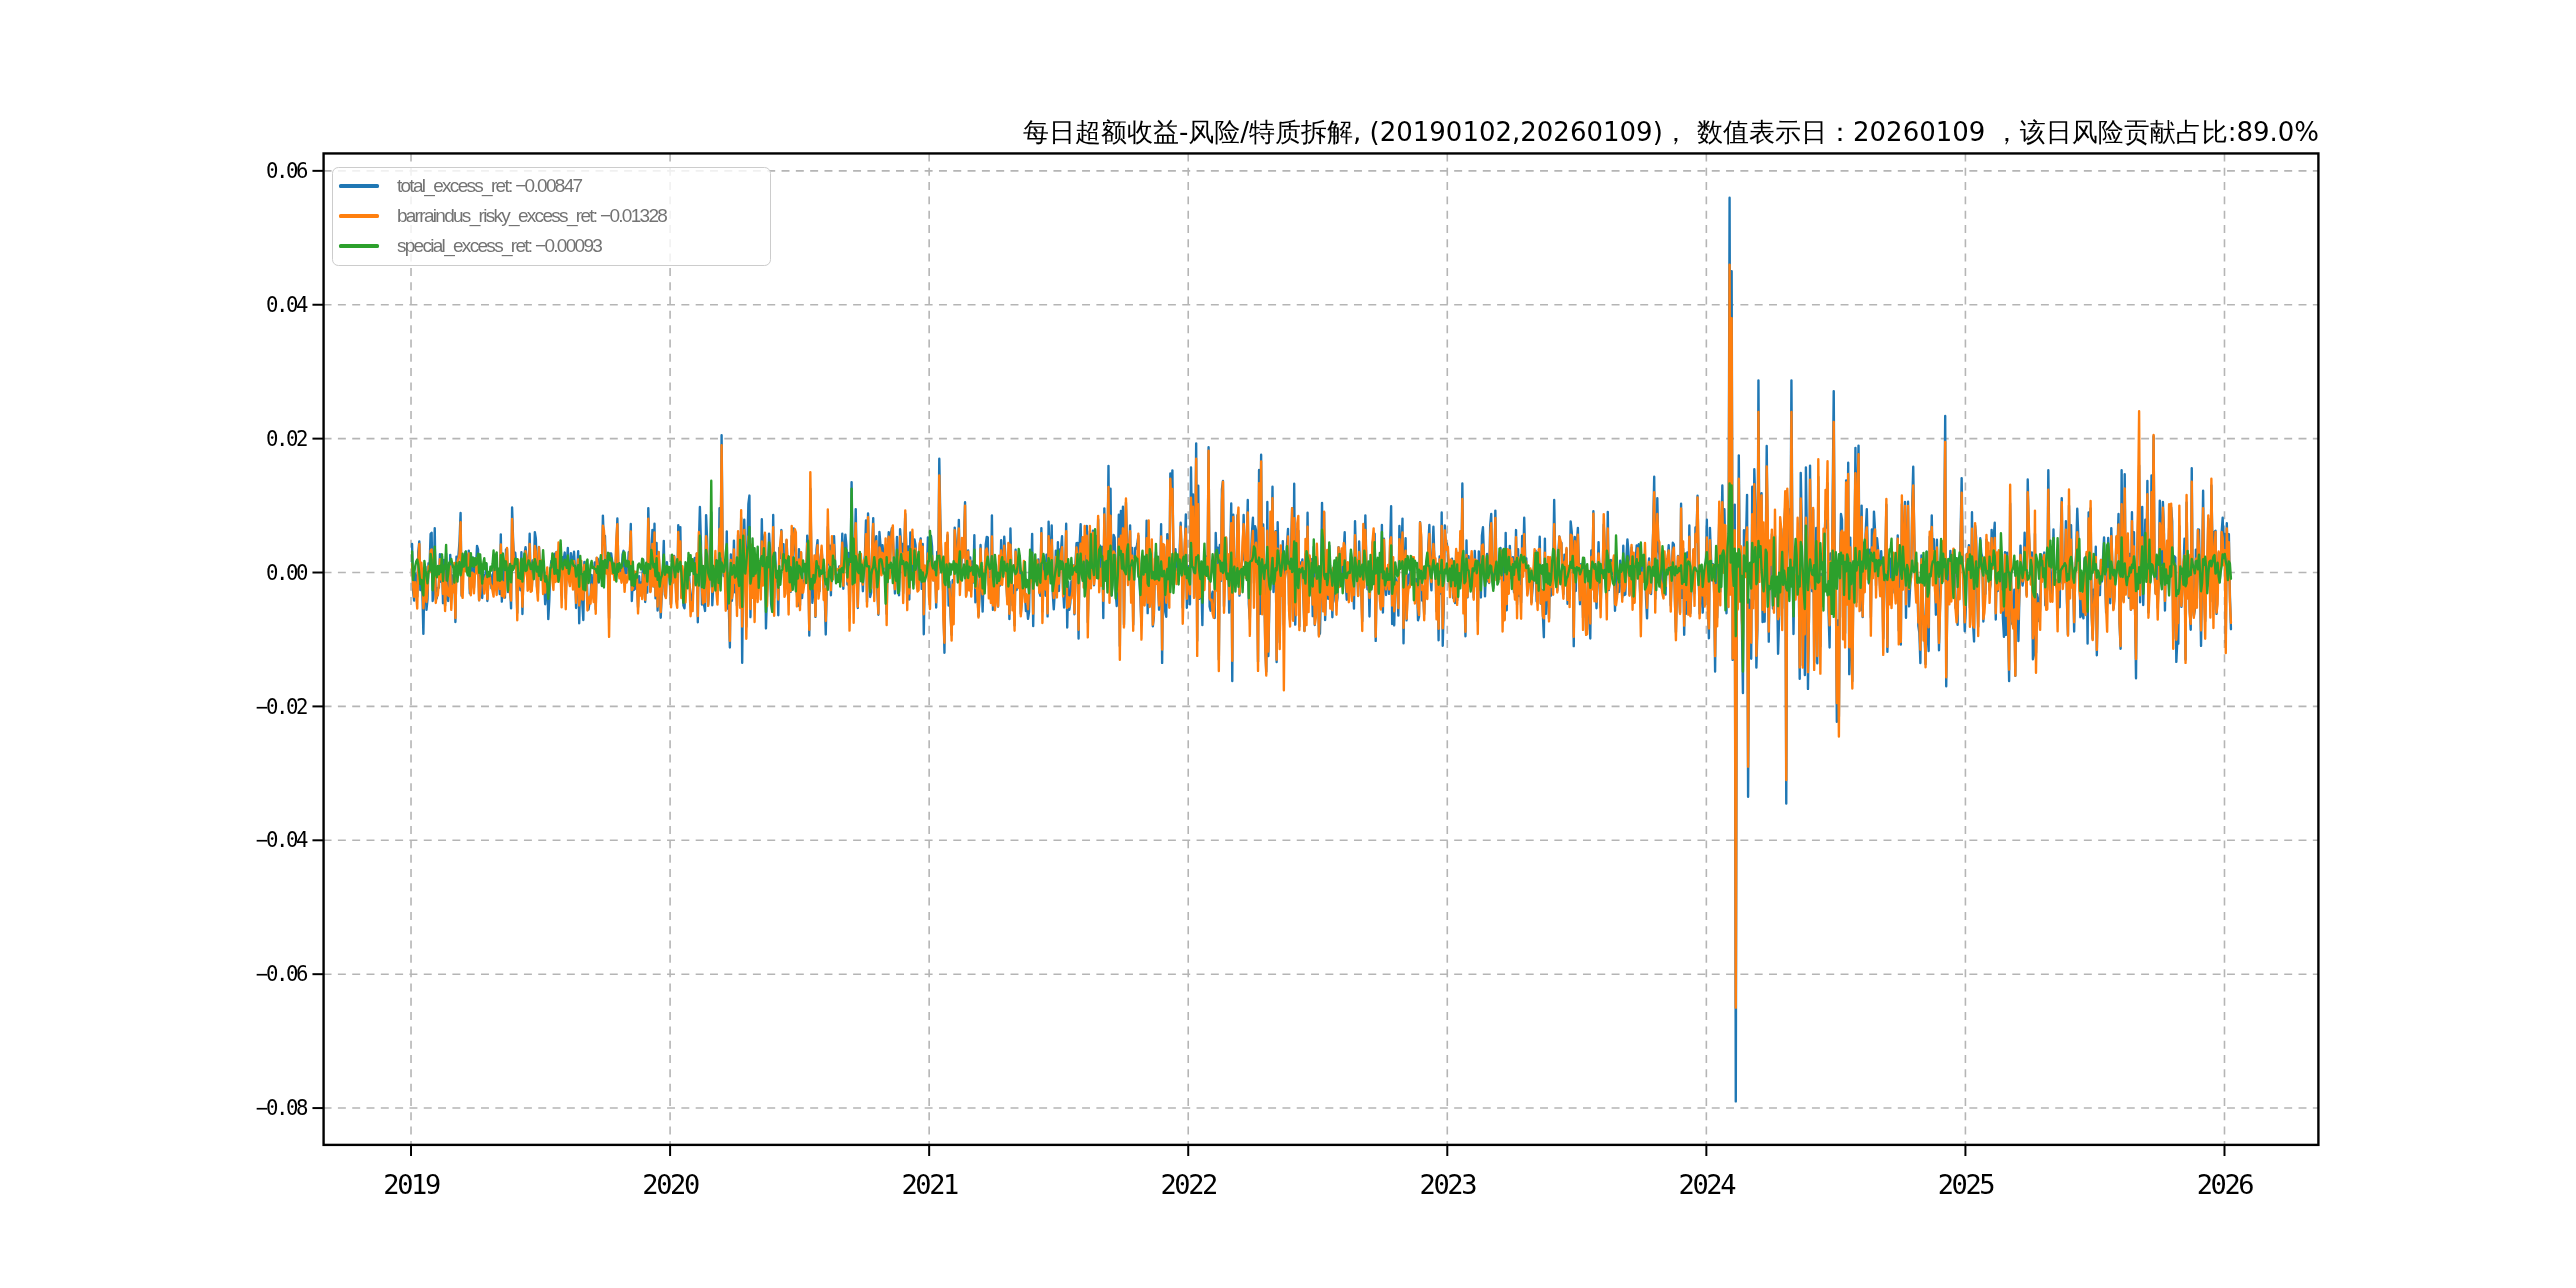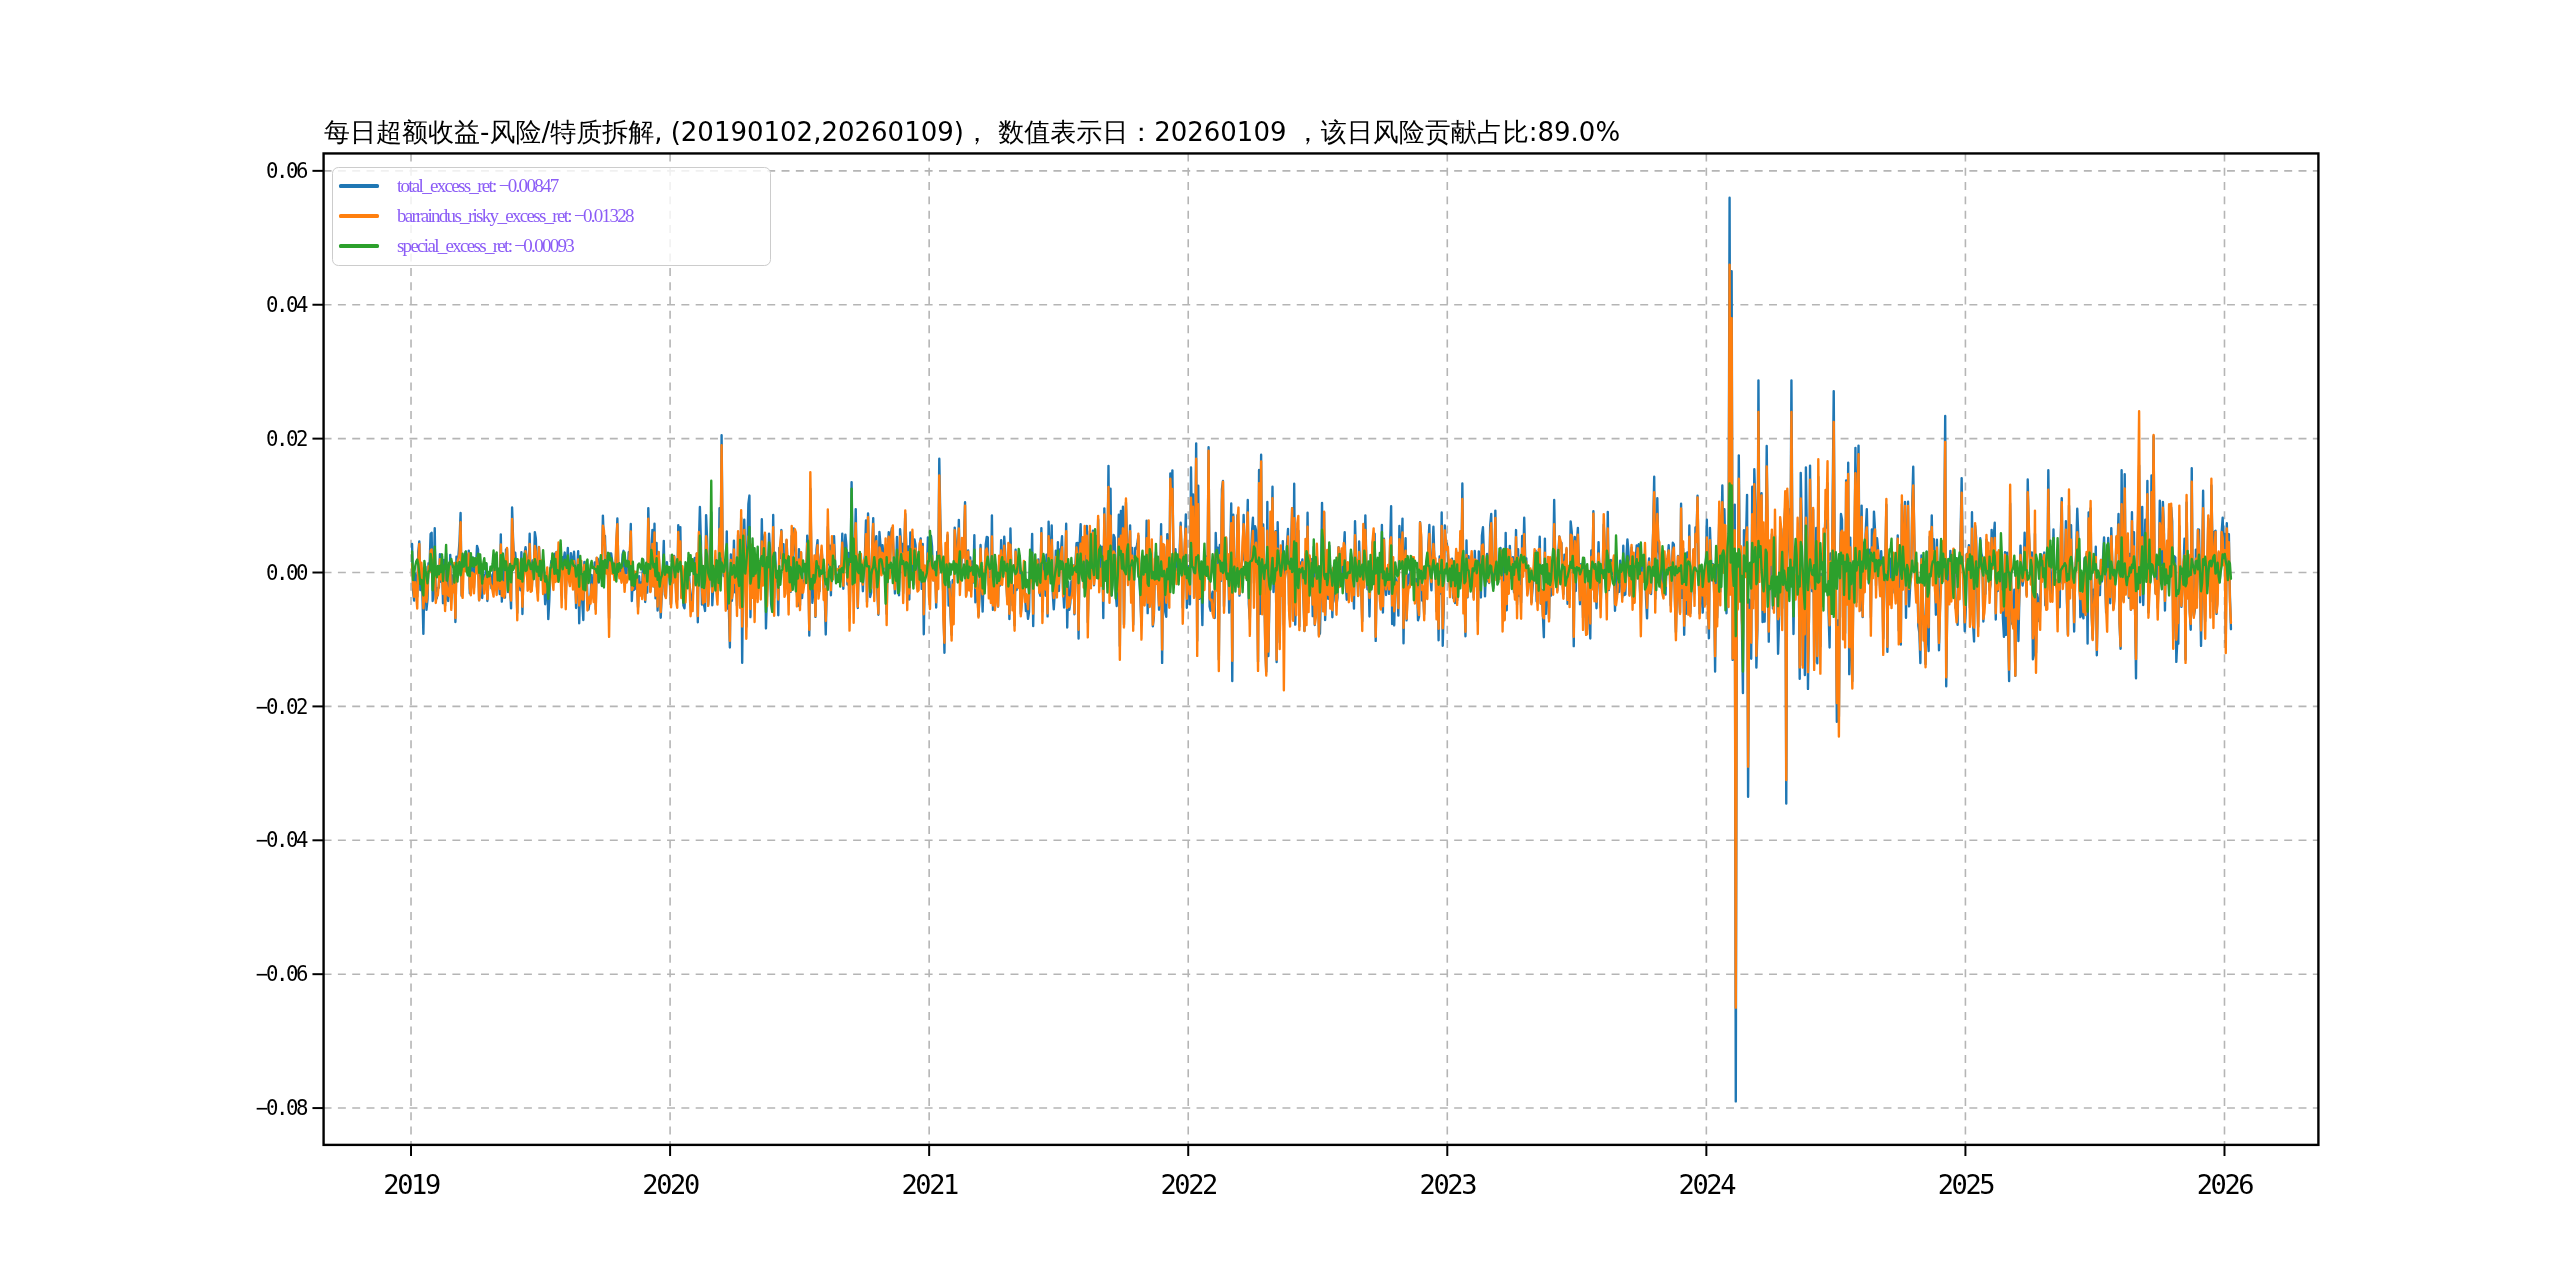--- a/index.html
+++ b/index.html
@@ -1,30 +1,30 @@
 <!DOCTYPE html>
 <html style="font-size:12.7px"><head>
 <meta charset="utf-8">
 <style>
   html,body{margin:0;padding:0;background:#ffffff;}
   .stage{position:relative;width:2576px;height:1288px;background:#ffffff;overflow:hidden;
          font-family:"DejaVu Sans",sans-serif;}
   .chart-title{position:absolute;left:324px;top:116px;width:1995px;height:33px;
-               text-align:left;font-size:26px;line-height:33px;color:#000;
+               text-align:right;font-size:26px;line-height:33px;color:#000;
                font-family:"DejaVu Sans",sans-serif;white-space:nowrap;}
   svg text{font-family:"DejaVu Sans Mono",monospace;fill:#000;}
   .ytick-label{font-size:26px;letter-spacing:-3px;}
   .xtick-label{font-size:34px;letter-spacing:-3px;}
   .legend{position:absolute;left:332px;top:167px;width:439px;height:99px;
           background:rgba(255,255,255,0.8);border:1.6px solid #cccccc;border-radius:6.4px;
           box-sizing:border-box;padding:3.2px 0 0 6.4px;}
   .legend-entry{display:flex;align-items:center;height:30px;}
   .swatch{display:inline-block;width:40px;height:4px;border-radius:1.6px;flex:0 0 40px;}
-  .legend-label{margin-left:17.5px;font-family:Liberation Serif, serif;font-size:19px;
-                letter-spacing:-1.7px;color:#8b5cf6;white-space:nowrap;}
+  .legend-label{margin-left:17.5px;font-family:Liberation Sans, sans-serif;font-size:19px;
+                letter-spacing:-1.7px;color:#737373;white-space:nowrap;}
 </style>
 </head>
 <body>
 
 <div class="stage">
   <div class="chart-title">每日超额收益-风险/特质拆解, (20190102,20260109)， 数值表示日：20260109 ，该日风险贡献占比:89.0%</div>
 
   <svg id="plot" width="2576" height="1288" viewBox="0 0 3240 1620">
       <defs>
         <clipPath id="plotclip">

